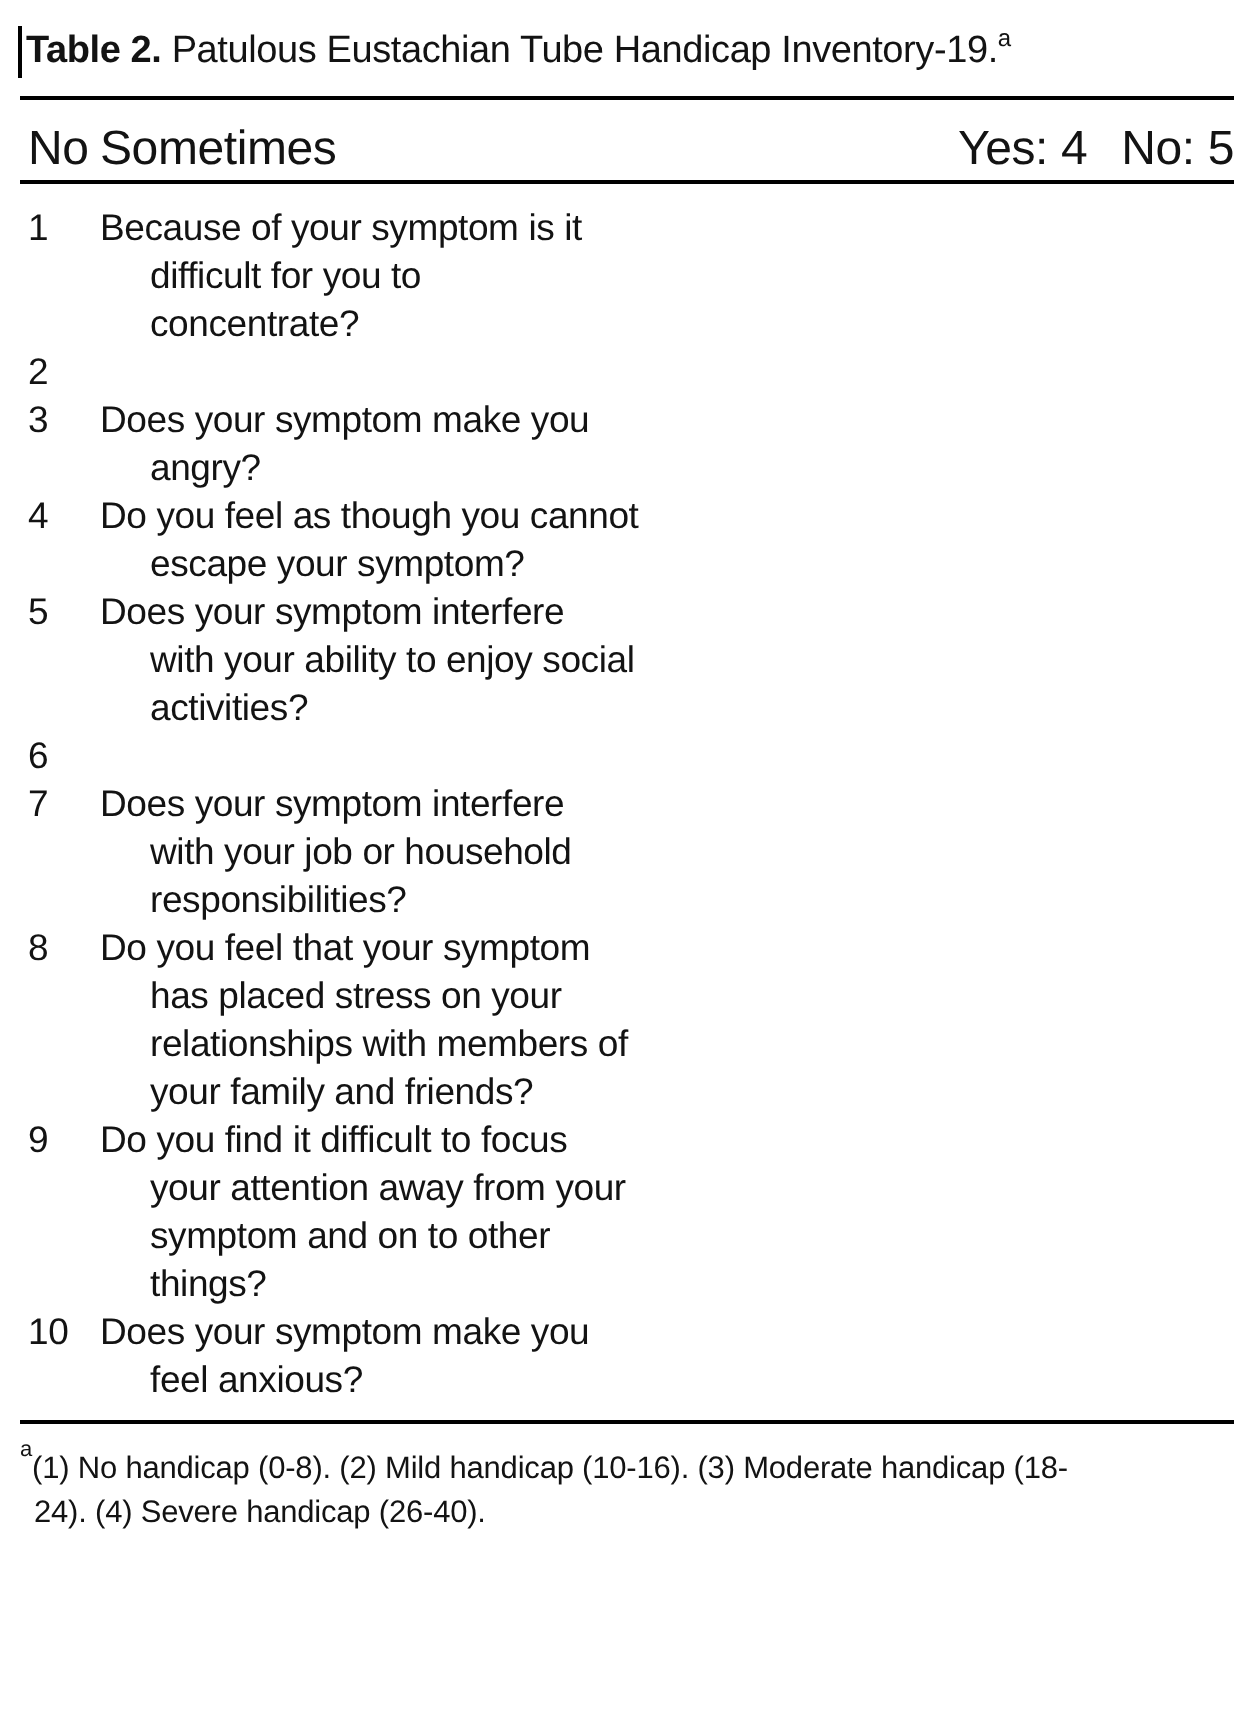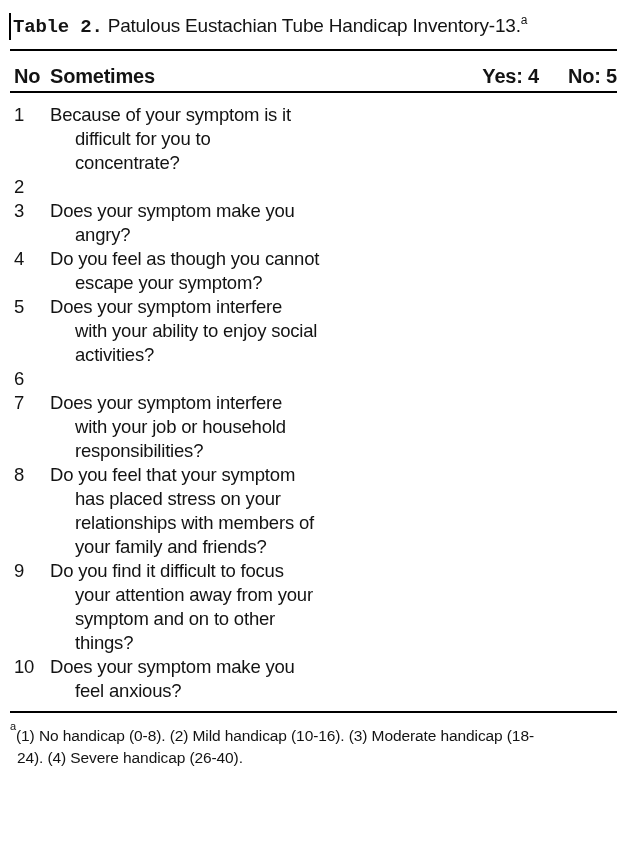--- a/index.html
+++ b/index.html
@@ -21,21 +21,21 @@
 
   
   .title {
     margin: 13px 0 0 -1px;
     font-size: 19px;
     line-height: 26px;
     letter-spacing: -0.2px;
     border-left: 2px solid #000;
     padding-left: 2px;
   }
-  .title .bold { font-weight: bold; font-family: Liberation Mono, monospace; }
+  .title .bold { font-weight: bold; }
   sup.marker {
     font-size: 12px;
     position: relative;
     top: -1px;
     line-height: 0;
   }
 
   
   .rule {
     height: 2px;
@@ -43,32 +43,31 @@
     border: none;
     margin: 0;
   }
   .rule-top    { margin-top: 9px; }
   .rule-bottom { }
 
   
   .header-row {
     display: flex;
     align-items: flex-end;
-    font-size: 20px;
+    font-size: 24px;
     line-height: 24px;
     letter-spacing: -0.2px;
     padding: 13px 0 3px 4px;
-    font-weight: bold;
   }
   .h-no { width: 36px; flex: none; }
   .h-question { flex: none; }
   .h-scale {
     margin-left: auto;
     display: flex;
-    gap: 29px;
+    gap: 17px;
     white-space: nowrap;
   }
 
   
   .qbody {
     padding: 10px 0 8px 0;
     font-size: 18.5px;
     line-height: 24px;
     letter-spacing: -0.2px;
   }
@@ -100,21 +99,21 @@
     position: relative;
     top: -5px;
     line-height: 0;
   }
 </style>
 </head>
 <body>
 
 <div class="page">
 
-  <p class="title"><span class="bold">Table 2.</span><span> Patulous Eustachian Tube Handicap Inventory-13.</span><sup class="marker">a</sup></p>
+  <p class="title"><span class="bold">Table 2.</span><span> Patulous Eustachian Tube Handicap Inventory-19.</span><sup class="marker">a</sup></p>
 
   <div class="rule rule-top"></div>
 
   <div class="header-row">
     <span class="h-no">No</span>
     <span class="h-question">Sometimes</span>
     <span class="h-scale">
       <span>Yes: 4</span>
       <span>No: 5</span>
     </span>

